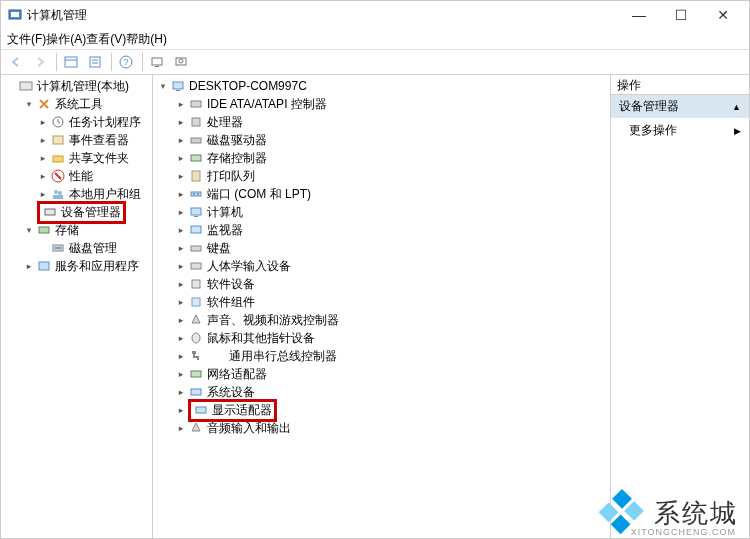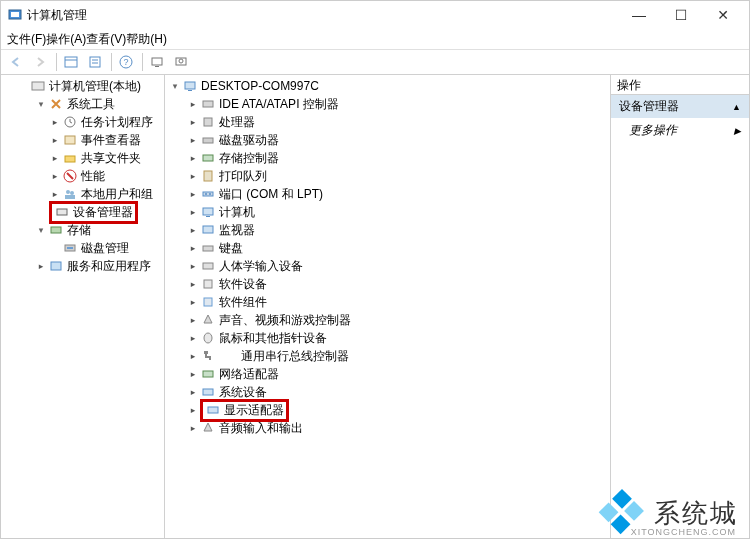--- a/index.html
+++ b/index.html
@@ -9,28 +9,28 @@
 .titlebar .icon { width: 16px; height: 16px; margin-right: 4px; }
 .titlebar .title { flex: 1; }
 .winbtns { display: flex; gap: 2px; }
 .winbtn { width: 40px; height: 26px; display: flex; align-items: center; justify-content: center; font-size: 14px; color: #333; }
 .menubar { height: 20px; display: flex; align-items: center; padding: 0 6px; font-size: 12px; gap: 0; }
 .menubar span { cursor: default; }
 .toolbar { height: 26px; display: flex; align-items: center; padding: 0 4px; border-top: 1px solid #e0e0e0; border-bottom: 1px solid #d0d0d0; }
 .tbtn { width: 22px; height: 22px; display: flex; align-items: center; justify-content: center; margin-right: 2px; }
 .tbtn.disabled { opacity: 0.4; }
 .tsep { width: 1px; height: 18px; background: #ccc; margin: 0 3px; }
-.body { flex: 1; display: flex; min-height: 0; margin-left: 12px; }
+.body { flex: 1; display: flex; min-height: 0; }
 .pane { overflow: auto; font-size: 12px; }
 .left { width: 152px; border-right: 1px solid #d0d0d0; padding: 2px 0; }
 .mid { flex: 1; border-right: 1px solid #d0d0d0; padding: 2px 0; }
 .right { width: 138px; display: flex; flex-direction: column; }
 .right-header { height: 20px; border-bottom: 1px solid #d0d0d0; padding: 2px 6px; font-size: 12px; background: #fff; }
 .right-title { background: #d8e6f2; padding: 3px 8px; font-size: 12px; display: flex; align-items: center; justify-content: space-between; }
-.right-item { padding: 4px 8px 4px 18px; font-size: 12px; display: flex; align-items: center; justify-content: space-between; font-style: italic; }
+.right-item { padding: 4px 8px 4px 18px; font-size: 12px; display: flex; align-items: center; justify-content: space-between; }
 .tree { list-style: none; }
 .tree li { white-space: nowrap; }
 .row { display: flex; align-items: center; height: 18px; padding-left: 4px; }
 .exp { width: 12px; height: 12px; display: flex; align-items: center; justify-content: center; font-size: 9px; color: #666; cursor: default; margin-right: 1px; }
 .exp.open::before { content: "▾"; }
 .exp.closed::before { content: "▸"; color: #555; }
 .exp.none { visibility: hidden; }
 .ic { width: 16px; height: 16px; margin-right: 3px; display: flex; align-items: center; justify-content: center; flex-shrink: 0; }
 .label { font-size: 12px; color: #000; }
 .highlight { border: 3px solid #c00; padding: 0 2px; }

